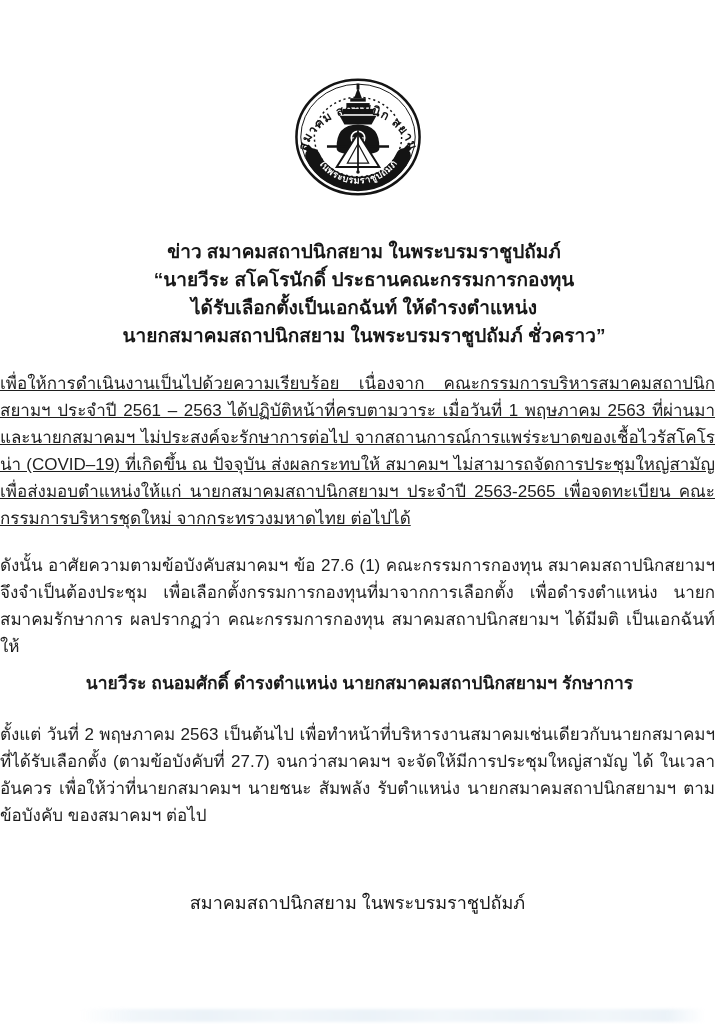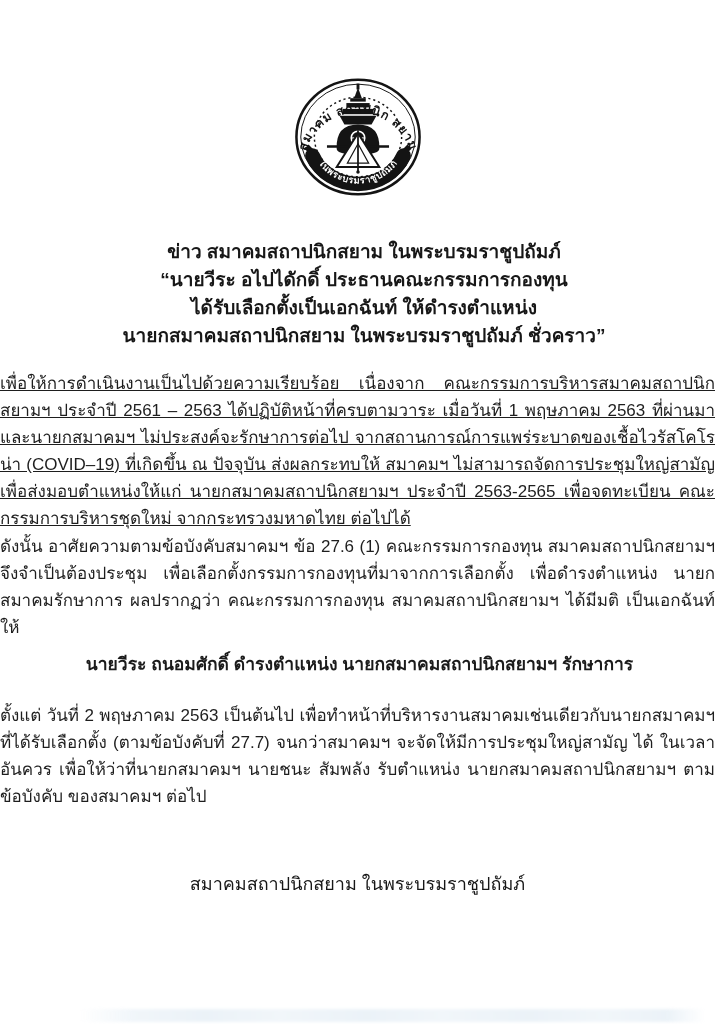--- a/index.html
+++ b/index.html
@@ -36,21 +36,21 @@
   
   .body-text {
     margin: 0 76px;
     font-size: 17px;
     line-height: 27px;
     text-align: justify;
     text-align-last: left;
     color: #1e1e1e;
   }
   .para-1 { margin: 20px 0 0 0; text-decoration: underline; }
-  .para-2 { margin: 1px 0 0 0; }
+  .para-2 { margin: 20px 0 0 0; }
   .resolution-line {
     margin: 10px 76px 0 80px;
     text-align: center;
     font-size: 17.5px;
     line-height: 27px;
     font-weight: bold;
     color: #1b1b1b;
   }
   .para-3 { margin: 24px 0 0 0; }
 
@@ -123,21 +123,21 @@
         <textPath href="#topArc" startOffset="50%" text-anchor="middle">สมาคม สถาปนิก สยาม</textPath>
       </text>
       <text font-size="9.5" font-weight="bold" fill="#ffffff" letter-spacing="0.6" font-family="Liberation Sans, sans-serif">
         <textPath href="#botArc" startOffset="50%" text-anchor="middle">ในพระบรมราชูปถัมภ์</textPath>
       </text>
     </svg>
   </div>
 
   <div class="title-block">
     <div>ข่าว สมาคมสถาปนิกสยาม ในพระบรมราชูปถัมภ์</div>
-    <div>“นายวีระ  อไปไดักดิ์ ประธานคณะกรรมการกองทุน</div>
+    <div>“นายวีระ  สโคโรนักดิ์ ประธานคณะกรรมการกองทุน</div>
     <div>ได้รับเลือกตั้งเป็นเอกฉันท์ ให้ดำรงตำแหน่ง</div>
     <div>นายกสมาคมสถาปนิกสยาม ในพระบรมราชูปถัมภ์ ชั่วคราว”</div>
   </div>
 
   <p class="body-text para-1">เพื่อให้การดำเนินงานเป็นไปด้วยความเรียบร้อย เนื่องจาก คณะกรรมการบริหารสมาคมสถาปนิกสยามฯ ประจำปี 2561 – 2563 ได้ปฏิบัติหน้าที่ครบตามวาระ เมื่อวันที่ 1 พฤษภาคม 2563 ที่ผ่านมา และนายกสมาคมฯ ไม่ประสงค์จะรักษาการต่อไป จากสถานการณ์การแพร่ระบาดของเชื้อไวรัสโคโรน่า (COVID–19) ที่เกิดขึ้น ณ ปัจจุบัน ส่งผลกระทบให้ สมาคมฯ ไม่สามารถจัดการประชุมใหญ่สามัญ เพื่อส่งมอบตำแหน่งให้แก่ นายกสมาคมสถาปนิกสยามฯ ประจำปี 2563-2565 เพื่อจดทะเบียน คณะกรรมการบริหารชุดใหม่ จากกระทรวงมหาดไทย ต่อไปได้</p>
   <p class="body-text para-2">ดังนั้น อาศัยความตามข้อบังคับสมาคมฯ ข้อ 27.6 (1) คณะกรรมการกองทุน สมาคมสถาปนิกสยามฯ จึงจำเป็นต้องประชุม เพื่อเลือกตั้งกรรมการกองทุนที่มาจากการเลือกตั้ง เพื่อดำรงตำแหน่ง นายกสมาคมรักษาการ ผลปรากฏว่า คณะกรรมการกองทุน สมาคมสถาปนิกสยามฯ ได้มีมติ เป็นเอกฉันท์ให้</p>
 
   <div class="resolution-line">นายวีระ  ถนอมศักดิ์  ดำรงตำแหน่ง  นายกสมาคมสถาปนิกสยามฯ รักษาการ</div>
 
   <p class="body-text para-3">ตั้งแต่ วันที่ 2 พฤษภาคม 2563 เป็นต้นไป เพื่อทำหน้าที่บริหารงานสมาคมเช่นเดียวกับนายกสมาคมฯ ที่ได้รับเลือกตั้ง (ตามข้อบังคับที่ 27.7) จนกว่าสมาคมฯ จะจัดให้มีการประชุมใหญ่สามัญ ได้ ในเวลาอันควร เพื่อให้ว่าที่นายกสมาคมฯ นายชนะ  สัมพลัง รับตำแหน่ง นายกสมาคมสถาปนิกสยามฯ ตามข้อบังคับ ของสมาคมฯ ต่อไป</p>

